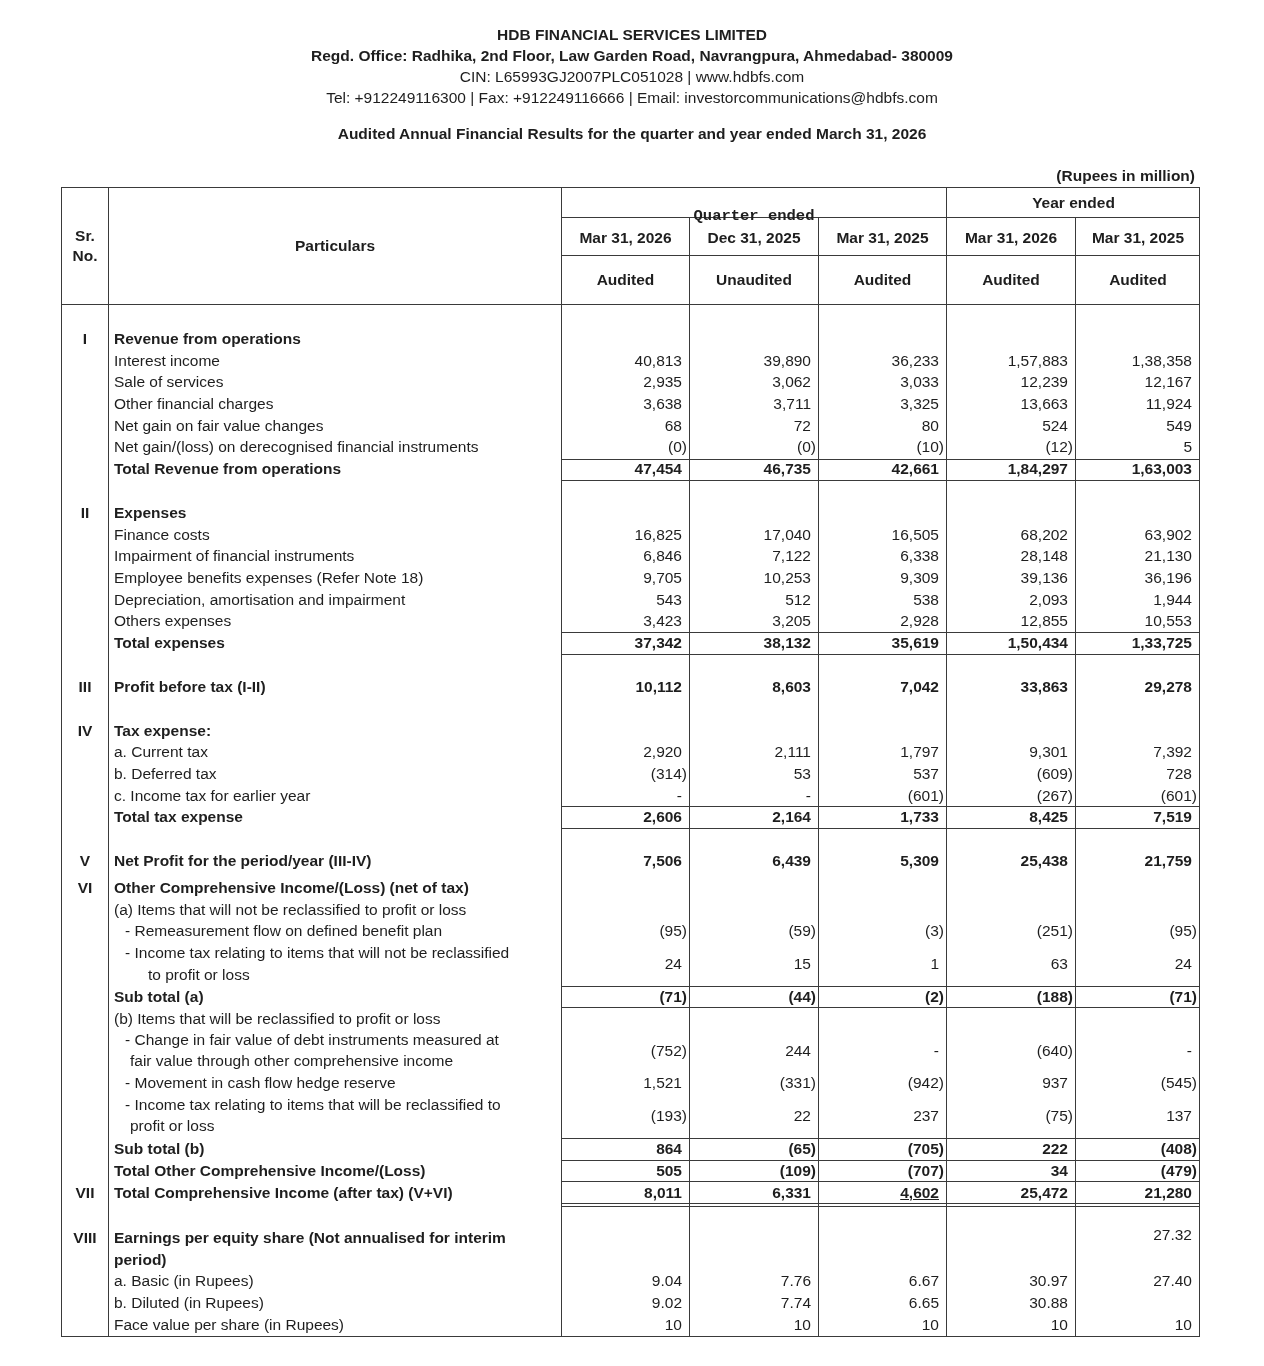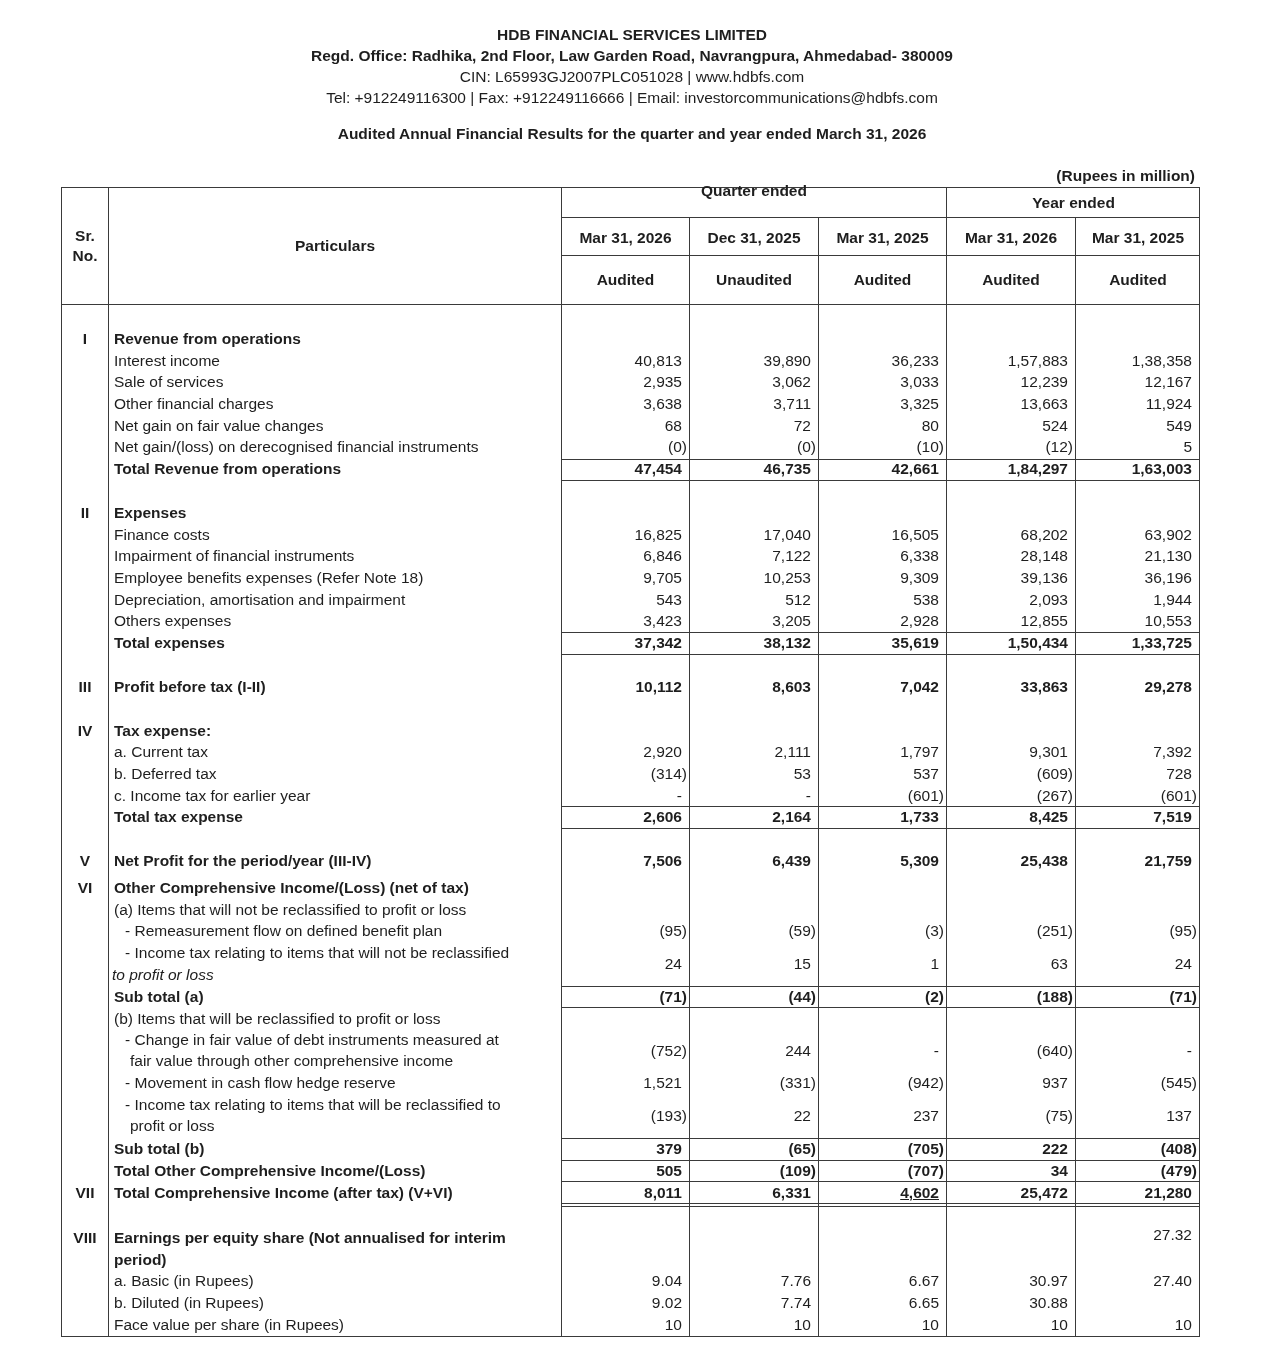--- a/index.html
+++ b/index.html
@@ -60,21 +60,21 @@
   <div class="hl" style="left:561px; top:1160px; width:639px;"></div>
   <div class="hl" style="left:561px; top:1181px; width:639px;"></div>
   <div class="hl" style="left:561px; top:1203px; width:639px;"></div>
   <div class="hl" style="left:561px; top:1206px; width:639px;"></div>
 
   <div class="ctr" style="left:62px; top:226px; width:46px; line-height:20px;">
     <div>Sr.</div>
     <div>No.</div>
   </div>
   <div class="ctr" style="left:109px; top:235px; width:452px;">Particulars</div>
-  <div class="ctr" style="left:562px; top:180px; width:384px;">Quarter ended</div>
+  <div class="ctr" style="left:562px; top:206px; width:384px;font-family:Liberation Mono, monospace;">Quarter ended</div>
   <div class="ctr" style="left:947px; top:192px; width:253px;">Year ended</div>
 
   <div class="ctr" style="left:562px; top:227px; width:127px;">Mar 31, 2026</div>
   <div class="ctr" style="left:690px; top:227px; width:128px;">Dec 31, 2025</div>
   <div class="ctr" style="left:819px; top:227px; width:127px;">Mar 31, 2025</div>
   <div class="ctr" style="left:947px; top:227px; width:128px;">Mar 31, 2026</div>
   <div class="ctr" style="left:1076px; top:227px; width:124px;">Mar 31, 2025</div>
 
   <div class="ctr" style="left:562px; top:269px; width:127px;">Audited</div>
   <div class="ctr" style="left:690px; top:269px; width:128px;">Unaudited</div>
@@ -251,21 +251,21 @@
       <div>
         <div class="txt" style="left: 125px; top: 920px;">- Remeasurement flow on defined benefit plan</div>
         <div class="cell" style="left: 567px; width: 120px; top: 920px;">(95)</div>
         <div class="cell" style="left: 696px; width: 120px; top: 920px;">(59)</div>
         <div class="cell" style="left: 824px; width: 120px; top: 920px;">(3)</div>
         <div class="cell" style="left: 953px; width: 120px; top: 920px;">(251)</div>
         <div class="cell" style="left: 1077px; width: 120px; top: 920px;">(95)</div>
       </div>
       <div>
         <div class="txt" style="left: 125px; top: 942px;">- Income tax relating to items that will not be reclassified</div>
-        <div class="txt" style="left: 112px; top: 964px; font-style: italic;">to profit or loss</div>
+        <div class="txt" style="left: 148px; top: 964px;">to profit or loss</div>
         <div class="cell" style="left: 562px; width: 120px; top: 953px;">24</div>
         <div class="cell" style="left: 691px; width: 120px; top: 953px;">15</div>
         <div class="cell" style="left: 819px; width: 120px; top: 953px;">1</div>
         <div class="cell" style="left: 948px; width: 120px; top: 953px;">63</div>
         <div class="cell" style="left: 1072px; width: 120px; top: 953px;">24</div>
       </div>
       <div>
         <div class="txt b" style="left: 114px; top: 986px;">Sub total (a)</div>
         <div class="cell b" style="left: 567px; width: 120px; top: 986px;">(71)</div>
         <div class="cell b" style="left: 696px; width: 120px; top: 986px;">(44)</div>
@@ -297,21 +297,21 @@
         <div class="txt" style="left: 125px; top: 1094px;">- Income tax relating to items that will be reclassified to</div>
         <div class="txt" style="left: 130px; top: 1115px;">profit or loss</div>
         <div class="cell" style="left: 567px; width: 120px; top: 1105px;">(193)</div>
         <div class="cell" style="left: 691px; width: 120px; top: 1105px;">22</div>
         <div class="cell" style="left: 819px; width: 120px; top: 1105px;">237</div>
         <div class="cell" style="left: 953px; width: 120px; top: 1105px;">(75)</div>
         <div class="cell" style="left: 1072px; width: 120px; top: 1105px;">137</div>
       </div>
       <div>
         <div class="txt b" style="left: 114px; top: 1138px;">Sub total (b)</div>
-        <div class="cell b" style="left: 562px; width: 120px; top: 1138px;">379</div>
+        <div class="cell b" style="left: 562px; width: 120px; top: 1138px;">864</div>
         <div class="cell b" style="left: 696px; width: 120px; top: 1138px;">(65)</div>
         <div class="cell b" style="left: 824px; width: 120px; top: 1138px;">(705)</div>
         <div class="cell b" style="left: 948px; width: 120px; top: 1138px;">222</div>
         <div class="cell b" style="left: 1077px; width: 120px; top: 1138px;">(408)</div>
       </div>
       <div>
         <div class="txt b" style="left: 114px; top: 1160px;">Total Other Comprehensive Income/(Loss)</div>
         <div class="cell b" style="left: 562px; width: 120px; top: 1160px;">505</div>
         <div class="cell b" style="left: 696px; width: 120px; top: 1160px;">(109)</div>
         <div class="cell b" style="left: 824px; width: 120px; top: 1160px;">(707)</div>

